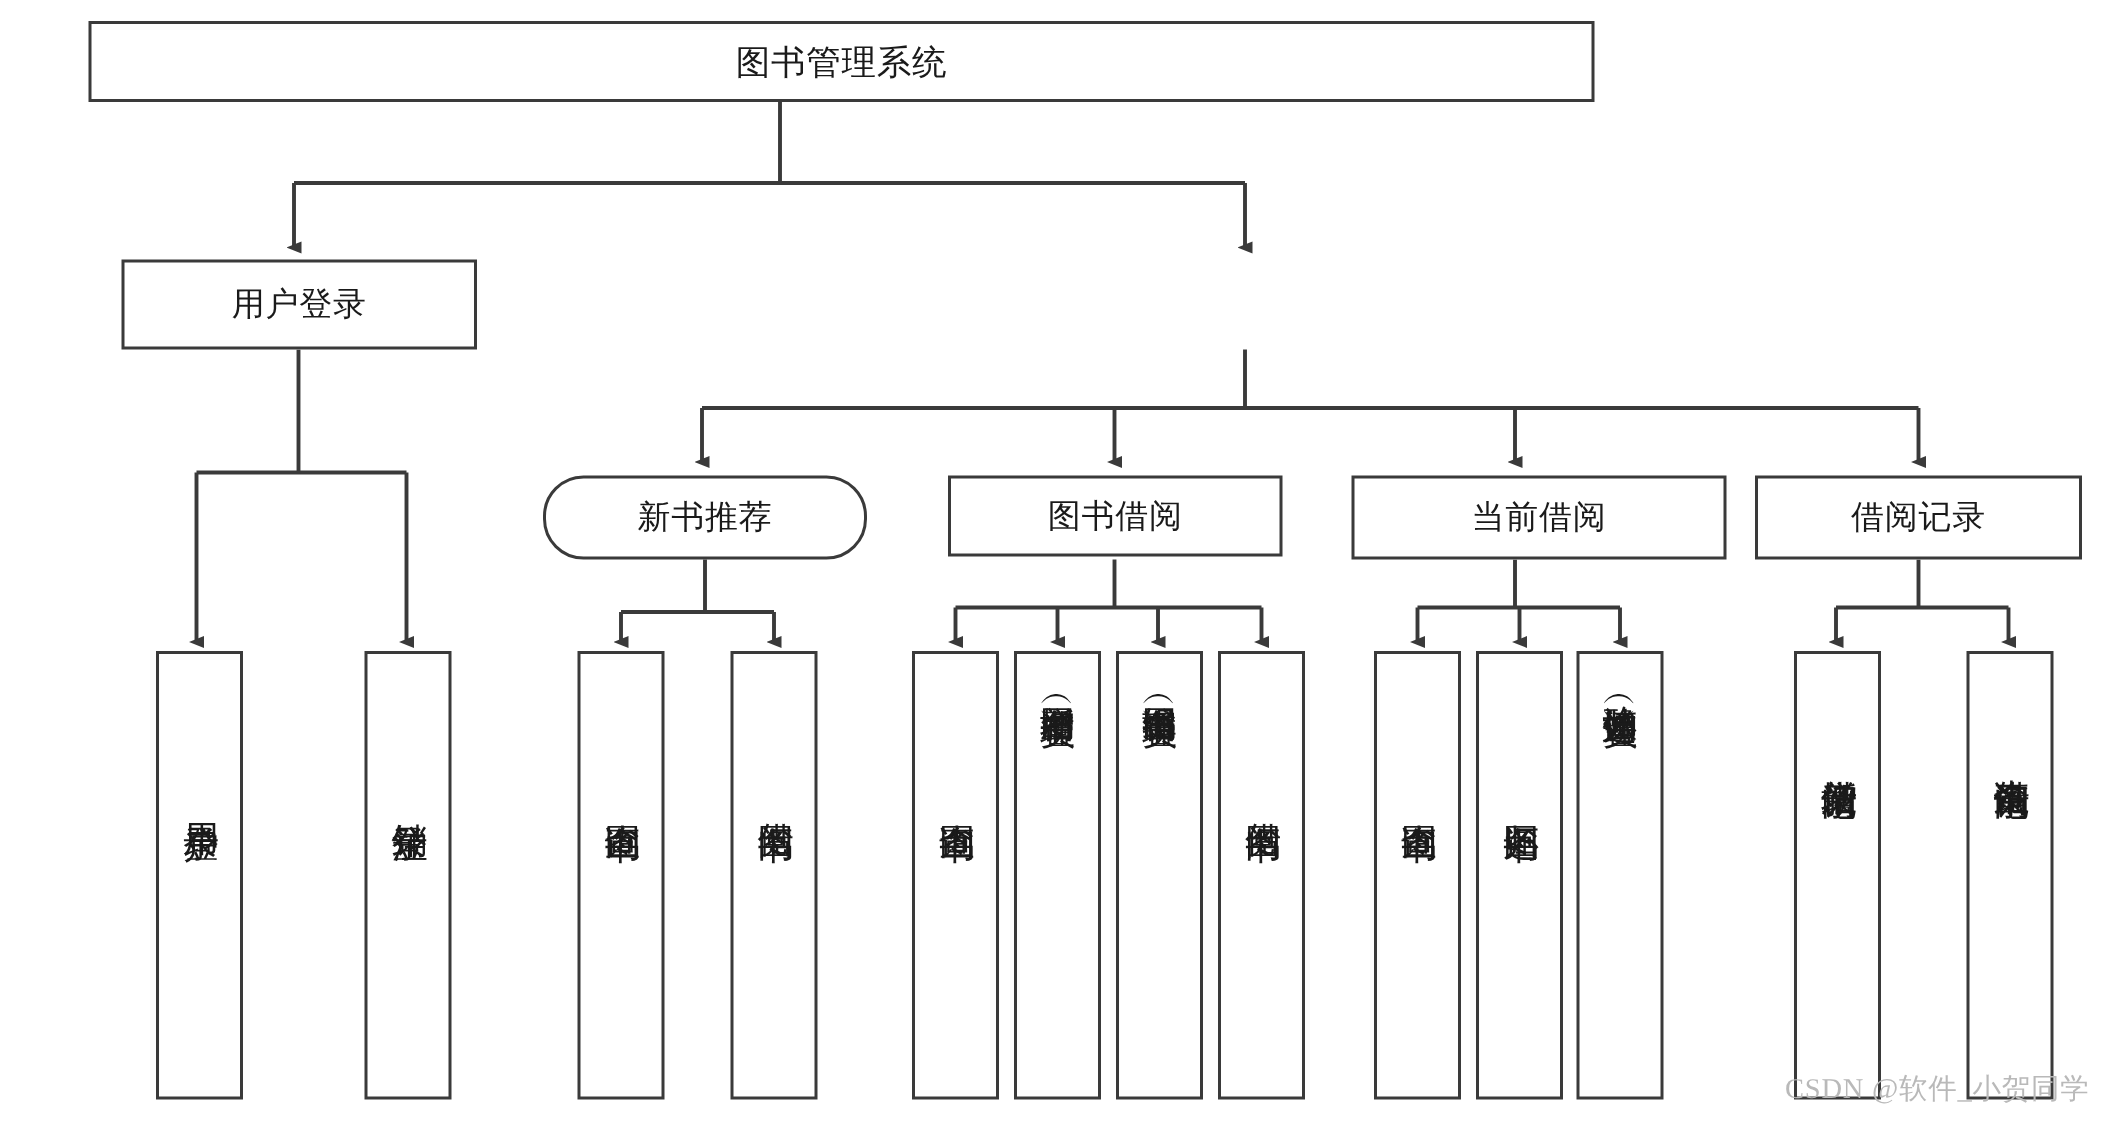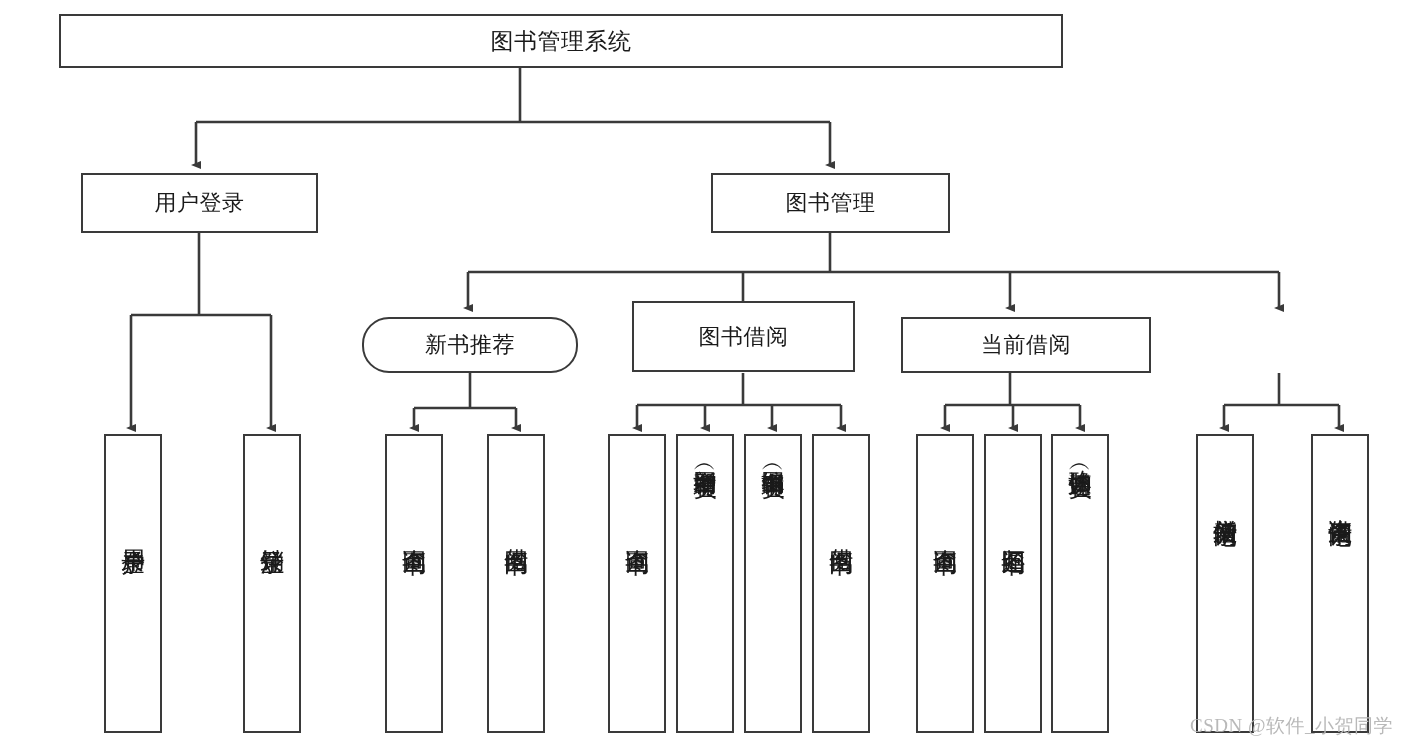--- a/index.html
+++ b/index.html
@@ -139,33 +139,33 @@
     </g>
   </svg>
 
   <div class="node horiz root" style="left:18px; top:14px; width:1004px; height:54px;margin-left:41px;">
     <span class="label">图书管理系统</span>
   </div>
 
   <div class="node horiz" style="left:81px; top:173px; width:237px; height:60px;">
     <span class="label">用户登录</span>
   </div>
-  <div class="node horiz" style="left:711px; top:173px; width:239px; height:60px;">
-    <span class="label">图书管理</span>
-  </div>
 
   <div class="node horiz" style="left:362px; top:317px; width:216px; height:56px;border-radius:27px;">
     <span class="label">新书推荐</span>
   </div>
-  <div class="node horiz" style="left:632px; top:301px; width:223px; height:71px;">
+  <div class="node horiz" style="left:632px; top:317px; width:223px; height:54px;">
     <span class="label">图书借阅</span>
   </div>
   <div class="node horiz" style="left:901px; top:317px; width:250px; height:56px;">
     <span class="label">当前借阅</span>
   </div>
+  <div class="node horiz" style="left:1170px; top:317px; width:218px; height:56px;">
+    <span class="label">借阅记录</span>
+  </div>
 
   <div class="node vert low" style="left:104px; top:434px; width:58px; height:299px;">
     <span class="label">用户登录</span>
   </div>
   <div class="node vert low" style="left:243px; top:434px; width:58px; height:299px;">
     <span class="label">注销登录</span>
   </div>
 
   <div class="node vert low" style="left:385px; top:434px; width:58px; height:299px;">
     <span class="label">查询图书</span>

